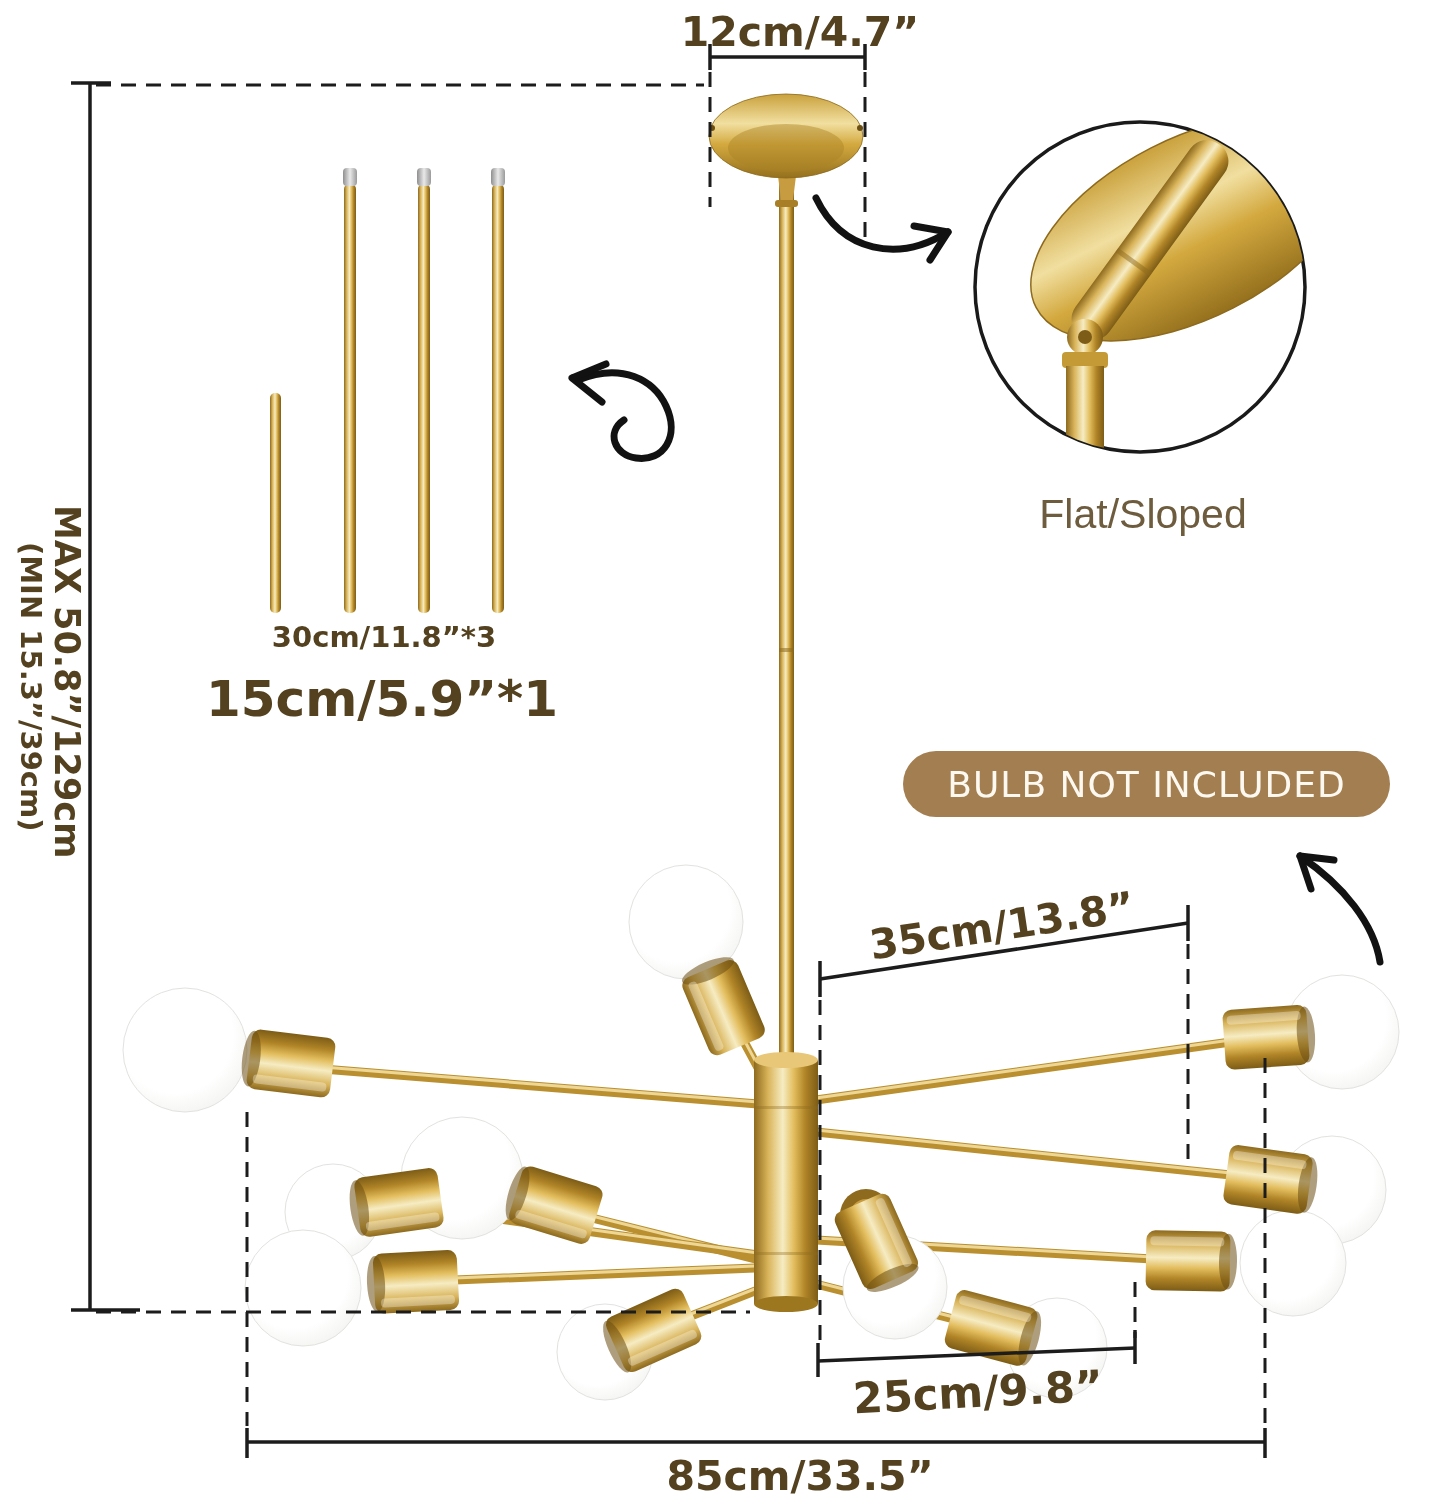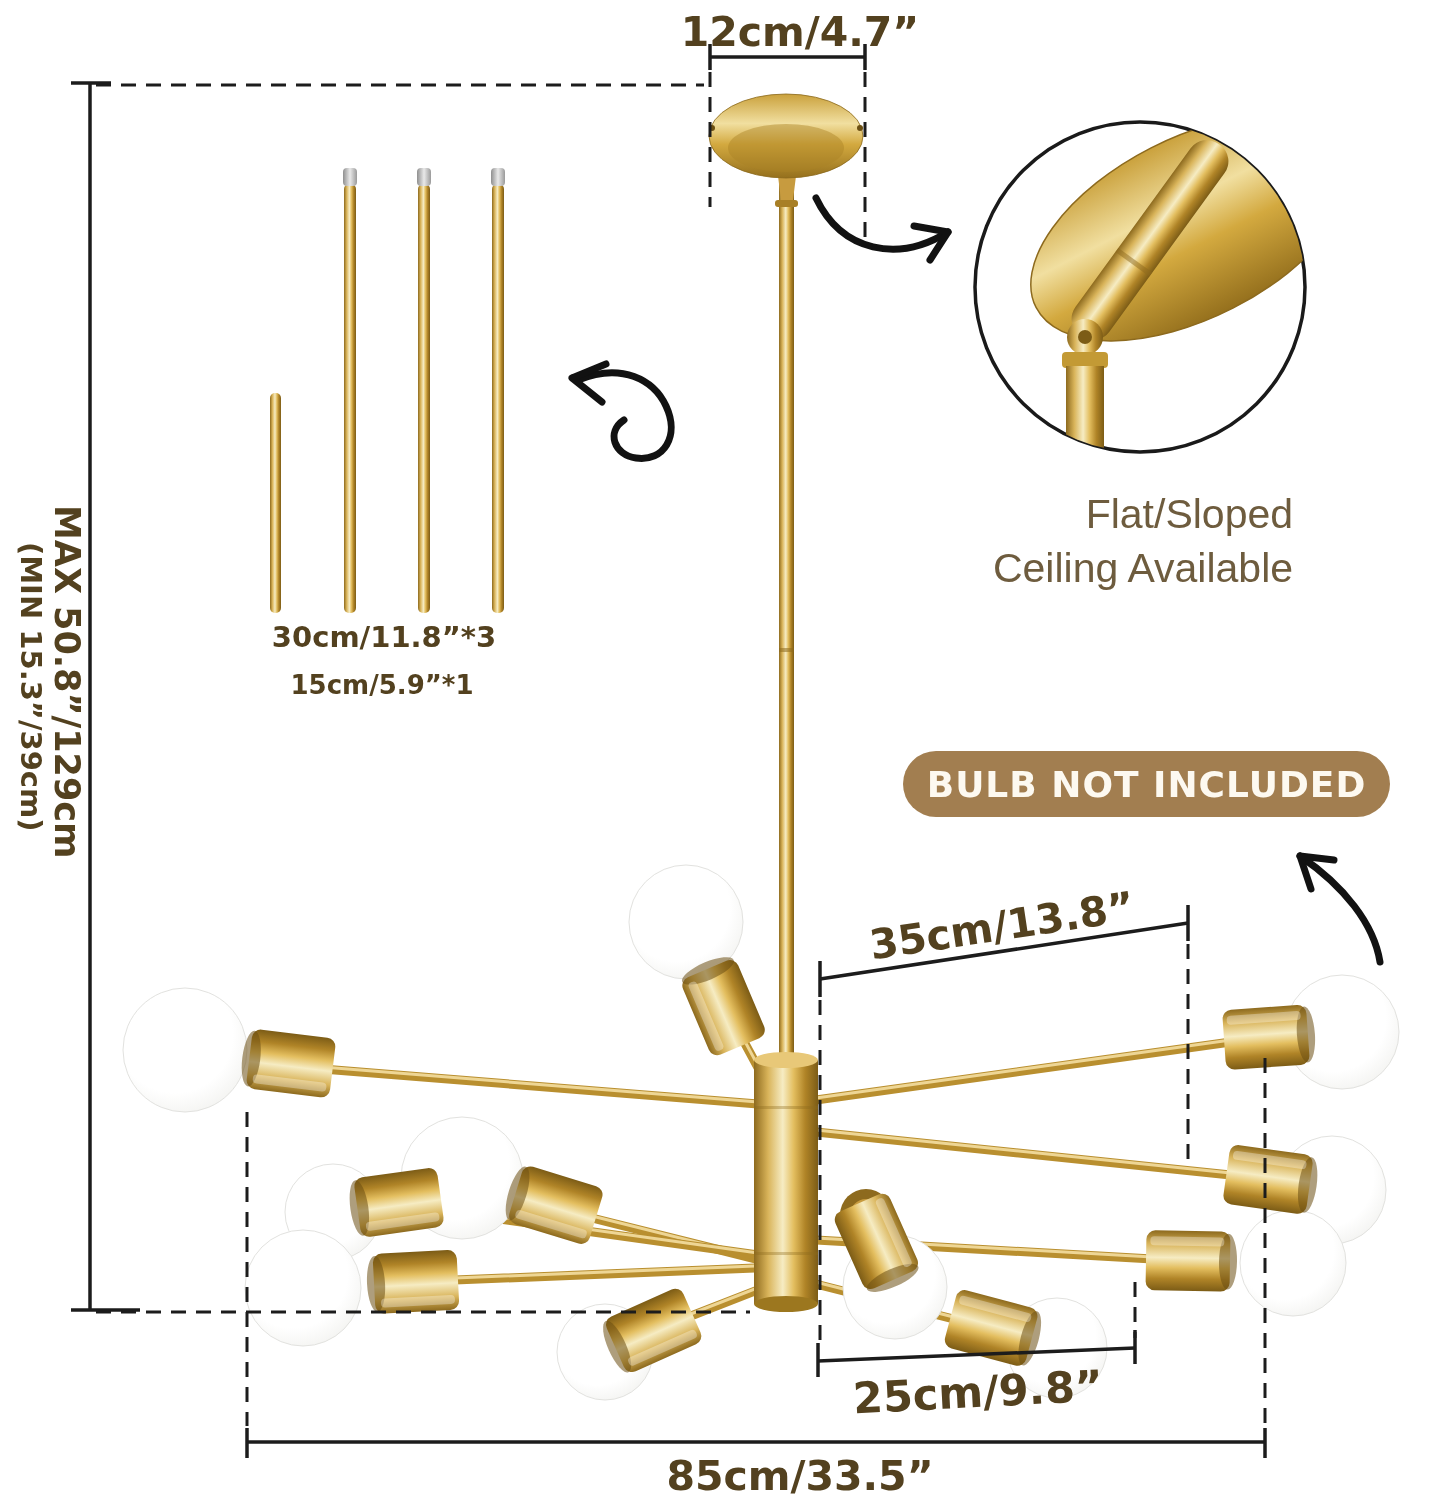--- a/index.html
+++ b/index.html
@@ -9,32 +9,32 @@
   html,body{margin:0;padding:0;background:#fff;}
   .stage{position:relative;width:1429px;height:1500px;background:#fff;overflow:hidden;
          font-family:"DejaVu Sans",sans-serif;}
   .stage svg{position:absolute;left:0;top:0;z-index:1;}
   .lbl{position:absolute;z-index:3;color:var(--text);font-weight:600;white-space:nowrap;}
   .vert{writing-mode:vertical-rl;}
   .canopy-dim{left:800px;top:8px;font-size:41px;transform:translateX(-50%);}
   .max-dim{left:47px;top:505px;font-size:35px;}
   .min-dim{left:14px;top:542px;font-size:29px;}
   .rodl{left:384px;top:620px;font-size:29px;transform:translateX(-50%);}
-  .rods{left:382px;top:670px;font-size:26px;transform:translateX(-50%);}
+  .rods{left:382px;top:670px;font-size:50px;transform:translateX(-50%);}
   .cnt{font-weight:800;}
   .arm35{left:1002px;top:926px;font-size:41px;transform:translate(-50%,-50%) rotate(-8.5deg);}
   .arm25{left:978px;top:1392px;font-size:43px;transform:translate(-50%,-50%) rotate(-3deg);}
   .w85{left:800px;top:1452px;font-size:41px;transform:translateX(-50%);}
   .ceiling{position:absolute;z-index:3;left:1143px;top:487px;transform:translateX(-50%);
            text-align:right;font-size:41px;line-height:1.32;color:var(--callout-text);
            font-family:"Liberation Sans",sans-serif;font-weight:500;white-space:nowrap;}
   .badge{position:absolute;z-index:3;left:903px;top:751px;width:487px;height:66px;
          background:var(--badge-bg);color:var(--badge-text);border-radius:40px;
          display:flex;align-items:center;justify-content:center;
-         font-size:36px;font-weight:bold;letter-spacing:1px;white-space:nowrap;}
+         font-size:36px;font-weight:normal;letter-spacing:1px;white-space:nowrap;}
 </style>
 </head>
 <body>
 
 <div class="stage">
 
 <svg width="1429" height="1500" viewBox="0 0 1429 1500">
   <defs>
     <linearGradient id="gv" x1="0" y1="0" x2="1" y2="0">
       <stop offset="0" stop-color="#8d6a1e"></stop>
@@ -228,17 +228,16 @@
 <div class="lbl canopy-dim">12cm/4.7”</div>
 <div class="lbl vert max-dim">MAX 50.8”/129cm</div>
 <div class="lbl vert min-dim">(MIN 15.3”/39cm)</div>
 <div class="lbl rodl"><span>30cm/11.8”</span><span class="cnt">*3</span></div>
 <div class="lbl rods"><span>15cm/5.9”</span><span class="cnt">*1</span></div>
 <div class="lbl arm35">35cm/13.8”</div>
 <div class="lbl arm25">25cm/9.8”</div>
 <div class="lbl w85">85cm/33.5”</div>
 <div class="ceiling">
   <div>Flat/Sloped</div>
-  <div>Ceiling Available</div>
 </div>
 <div class="badge">BULB NOT INCLUDED</div>
 
 </div>
 
 </body></html>

